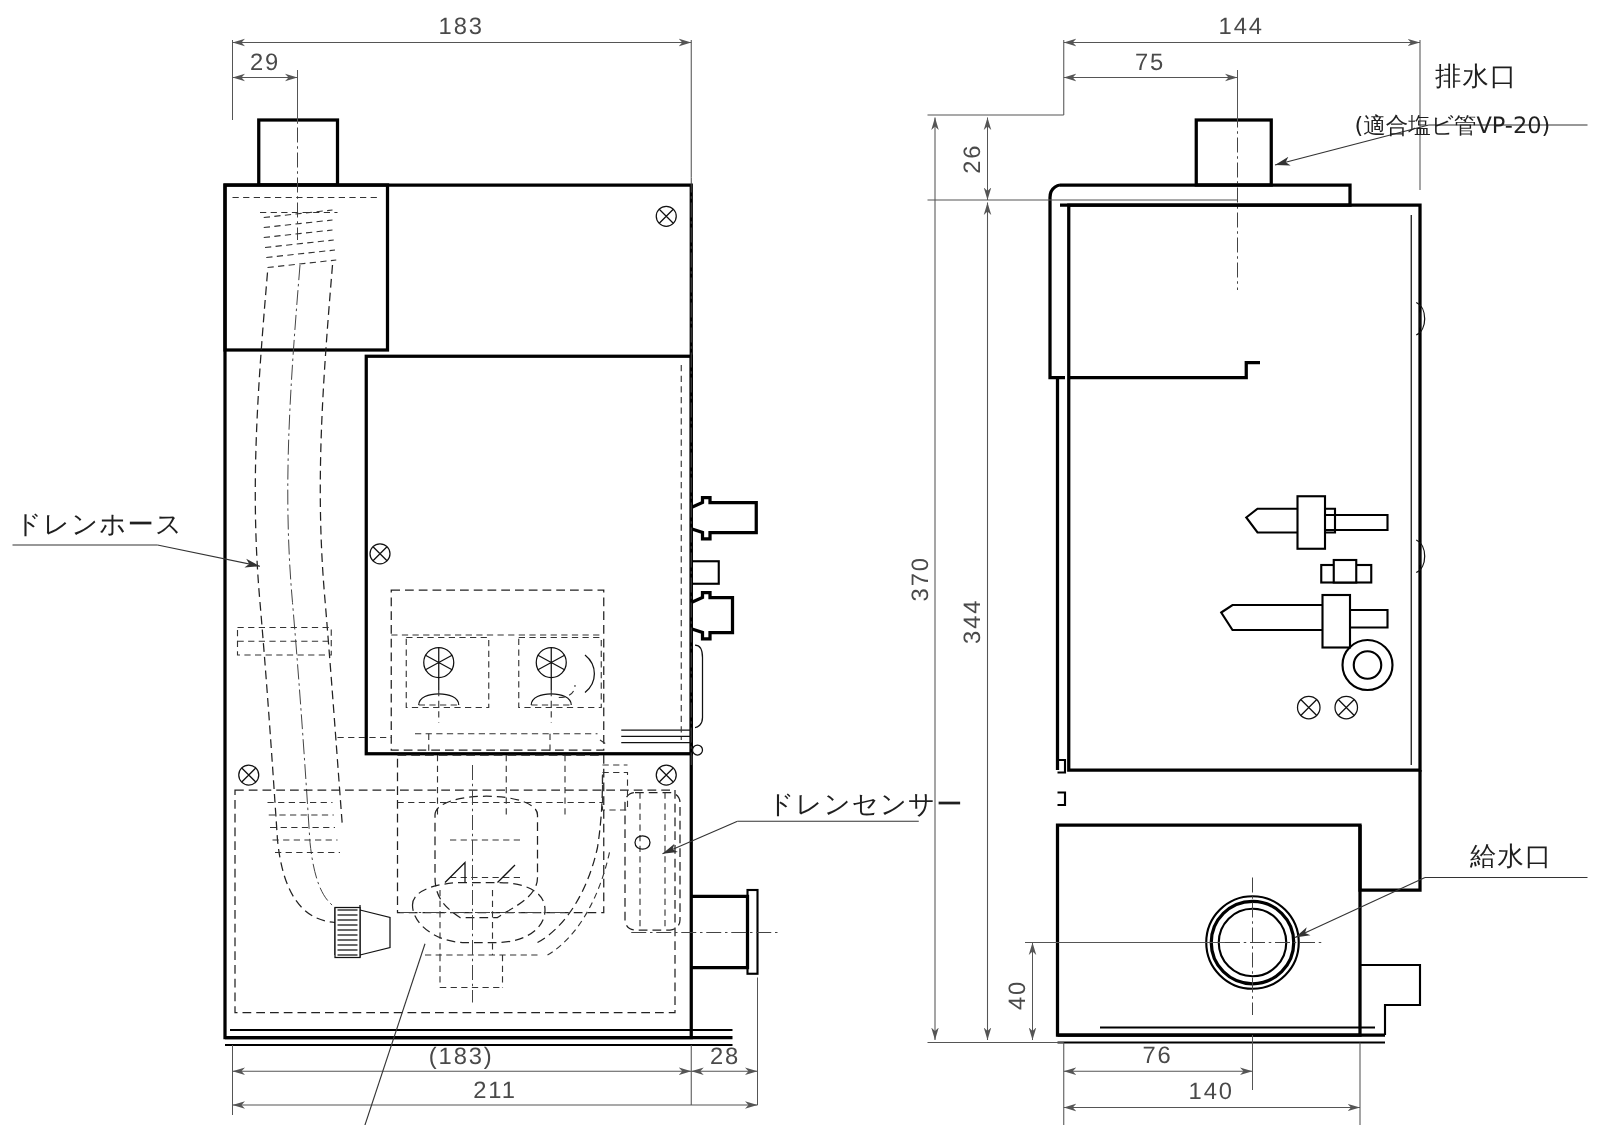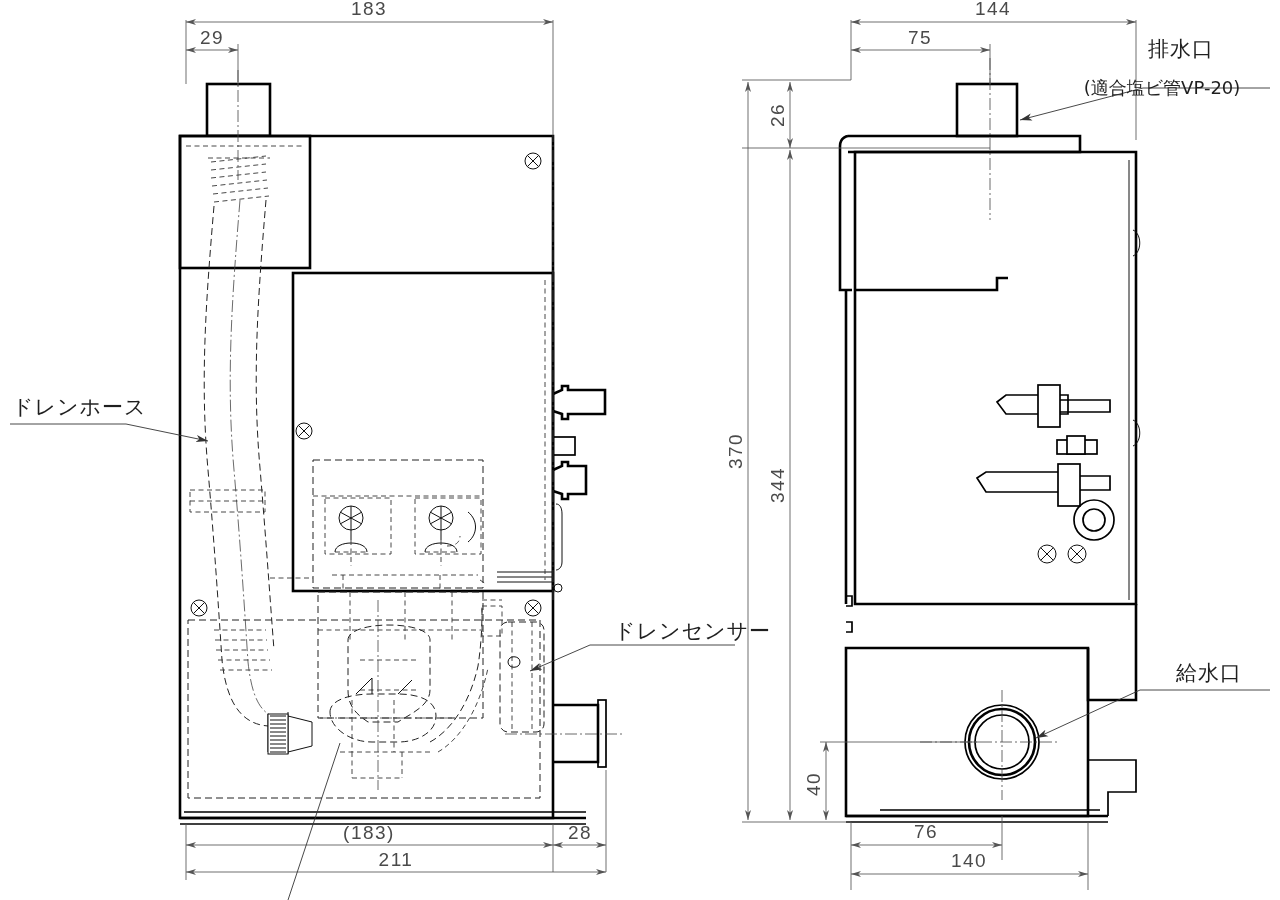--- a/index.html
+++ b/index.html
@@ -2,21 +2,21 @@
 <html><head>
 <meta charset="utf-8">
 <title>Technical Drawing</title>
 <style>
   html,body{margin:0;padding:0;background:#ffffff;}
   body{
     width:1280px;height:900px;overflow:hidden;position:relative;
     font-family:"Liberation Sans","DejaVu Sans",sans-serif;
     color:#1a1a1a;
   }
-  #sheet{position:absolute;left:0;top:0;width:1280px;height:776px;border-radius:28px;}
+  #sheet{position:absolute;left:0;top:12px;width:1280px;height:776px;border-radius:28px;}
   svg.layer{position:absolute;left:0;top:0;width:1280px;height:900px;overflow:visible;}
 
   
   .thick  {fill:none;stroke:#000000;stroke-width:2.6;stroke-linejoin:miter;}
   .med    {fill:none;stroke:#000000;stroke-width:1.7;}
   .thin   {fill:none;stroke:#111111;stroke-width:1.0;}
   .dim    {fill:none;stroke:#555555;stroke-width:0.85;}
   .hidden1{fill:none;stroke:#222222;stroke-width:1.0;stroke-dasharray:7 4;}
   .hidden2{fill:none;stroke:#333333;stroke-width:0.9;stroke-dasharray:5 3.5;}
   .center {fill:none;stroke:#444444;stroke-width:0.8;stroke-dasharray:12 3 2 3;}

